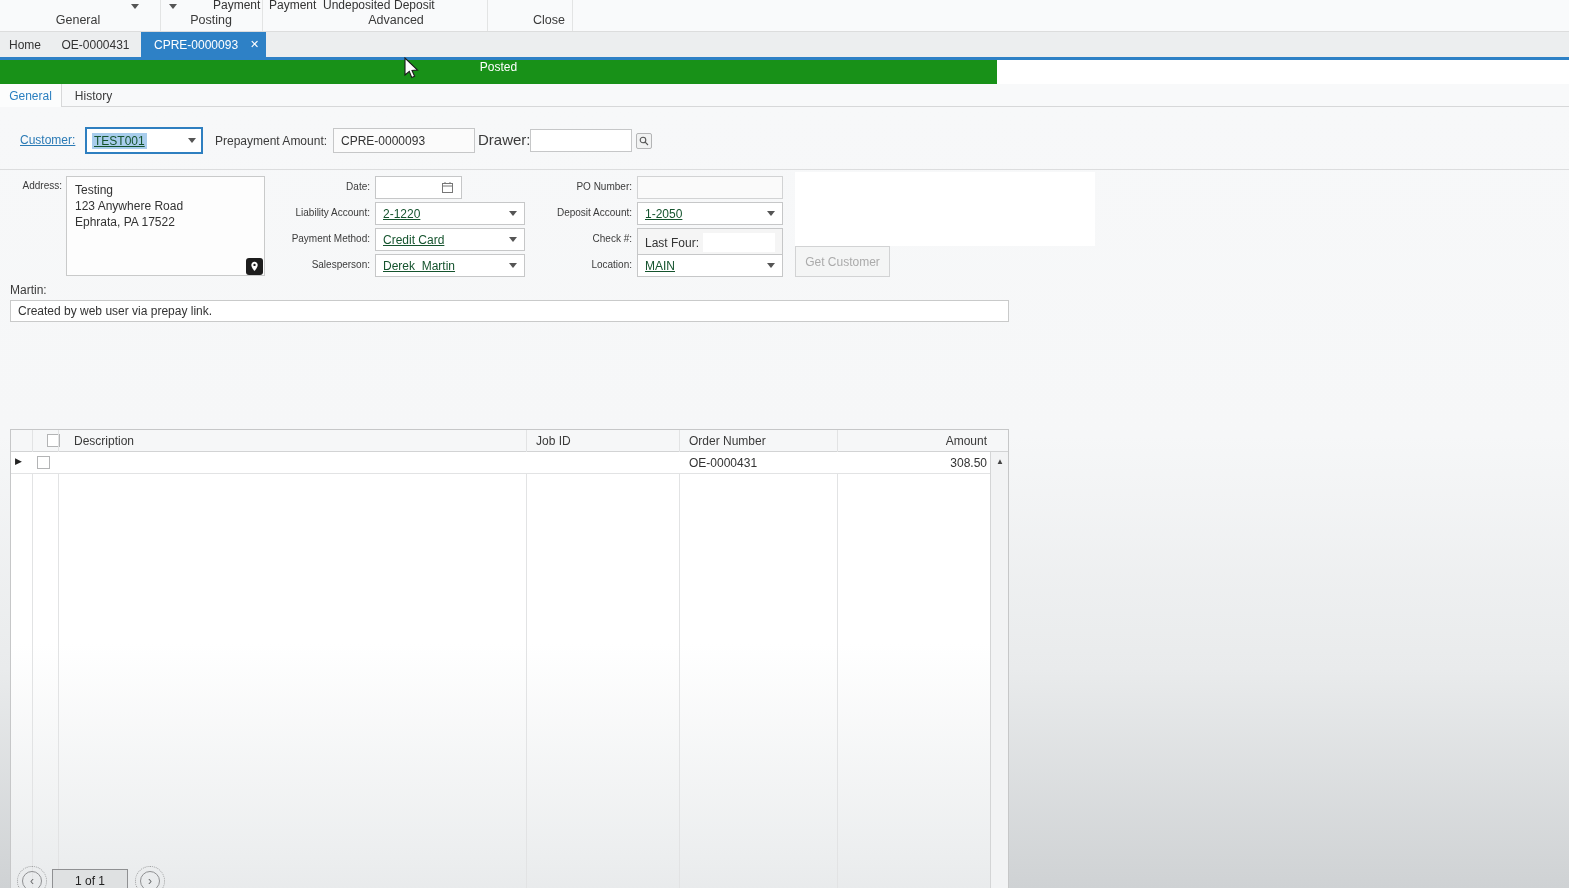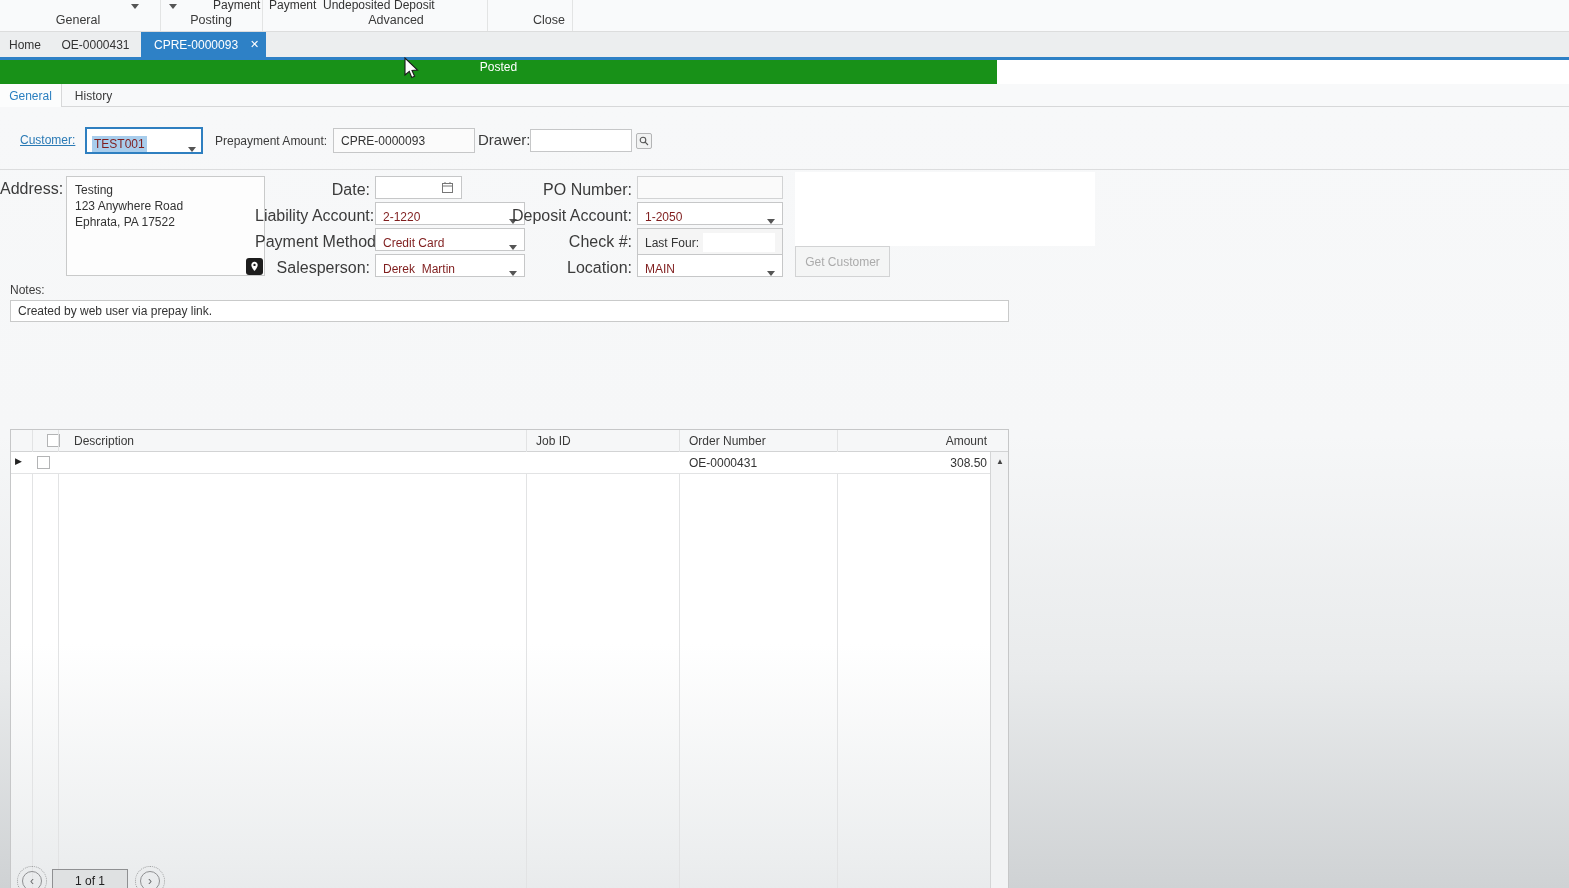--- a/index.html
+++ b/index.html
@@ -33,26 +33,26 @@
   .subtab { top:0; height:23px; display:flex; align-items:center; justify-content:center; font-size:12px; }
   .subtab.active { background:#fcfdfd; border-right:1px solid #d7d8d9; color:#2a7fc0; height:24px; }
   .subtab.idle { color:#3a3a3a; }
 
   
   #content { left:0; top:107px; width:1569px; height:781px;
     background:linear-gradient(180deg,#f7f8f9 0%,#f6f7f8 42%,#e9ebec 72%,#cfd2d4 100%); }
   #custrow-sep { left:0; top:62px; width:1569px; height:1px; background:#dcddde; }
 
   .lbl { font-size:12px; color:#3b3b3b; white-space:nowrap; }
-  .lbl-r { font-size:16px; color:#3b3b3b; white-space:nowrap; text-align:right; }
+  .lbl-r { font-size:10px; color:#3b3b3b; white-space:nowrap; text-align:right; }
   .link { font-size:12px; color:#2a7ab5; text-decoration:underline; white-space:nowrap; cursor:pointer; }
   .field { background:#fff; border:1px solid #c6c7c8; font-size:12px; color:#333;
     display:flex; align-items:center; padding:0 7px; }
-  .combo { background:#fff; border:1px solid #c6c7c8; font-size:12px; color:#7f1d1d;
-    display:flex; align-items:flex-end; justify-content:space-between; padding:0 7px; }
+  .combo { background:#fff; border:1px solid #c6c7c8; font-size:12px; color:#14532d;
+    display:flex; align-items:center; justify-content:space-between; padding:0 7px;text-decoration:underline; }
   .pre { white-space:pre; }
   .addr { font-size:12px; color:#333; line-height:16px; }
   .btn-gray { background:#f4f5f5; border:1px solid #d2d3d4; color:#ababab; font-size:12px;
     display:flex; align-items:center; justify-content:center; }
 
   
   #grid { left:10px; top:322px; width:999px; height:511px; border:1px solid #c6c7c8;
     background:linear-gradient(180deg,#ffffff 0%,#ffffff 42%,#eceeef 84%,#e3e5e7 100%); }
   .gh { top:0; height:22px; display:flex; align-items:center; font-size:12px; color:#3a3a3a;
     background:transparent; }
@@ -202,21 +202,21 @@
     <div class="abs combo" style="left:637px; top:147px; width:146px; height:23px;">
       <span>MAIN</span>
       <span class="caret"></span>
     </div>
 
     <div class="abs" style="left:795px; top:65px; width:300px; height:74px; background:#fff;"></div>
     <div class="abs btn-gray" style="left:795px; top:139px; width:95px; height:31px;">
       <span>Get Customer</span>
     </div>
 
-    <span class="abs lbl" style="left:10px; top:176px;">Notes:</span>
+    <span class="abs lbl" style="left:10px; top:176px;">Martin:</span>
     <div class="abs field" style="left:10px; top:193px; width:999px; height:22px; border-color:#c9caca;">
       <span>Created by web user via prepay link.</span>
     </div>
 
     <div id="grid" class="abs">
       <div id="grid-header-bg" class="abs"></div>
       <div class="abs" style="left:36px; top:4px;">
           <div class="checkbox"></div>
         </div>
       <div class="abs gh" style="left:53px; width:460px; padding-left:10px;">

